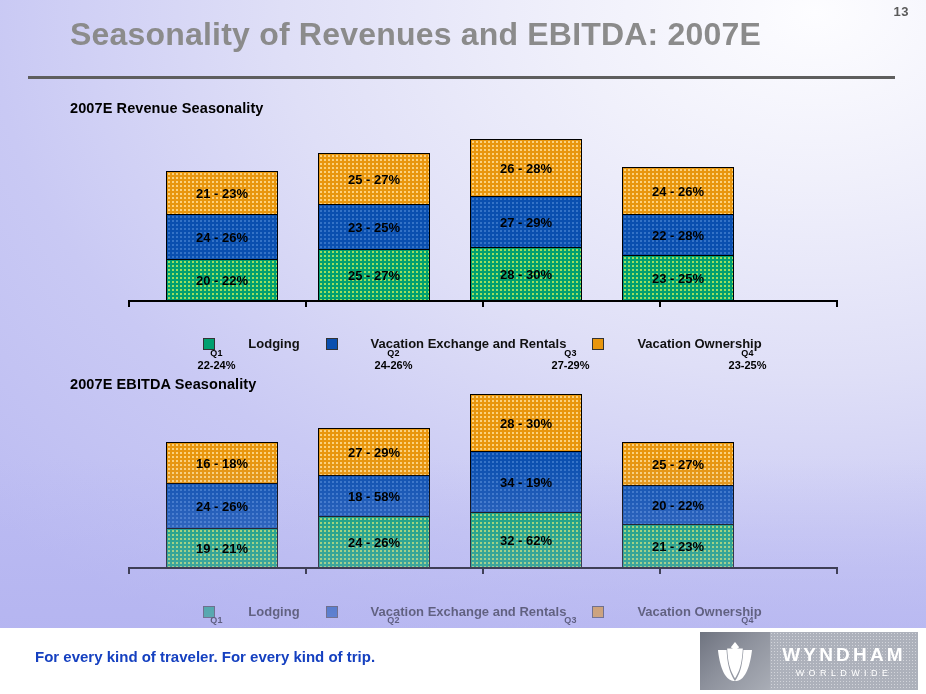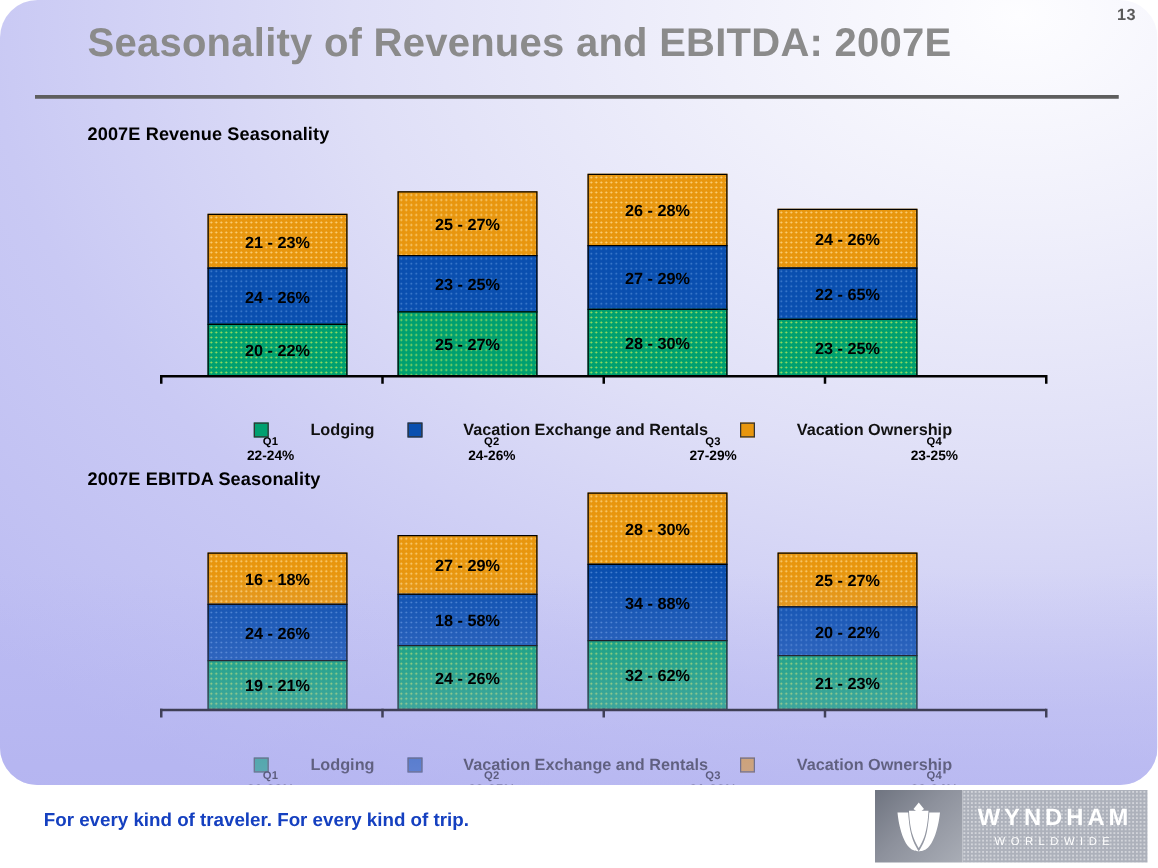--- a/index.html
+++ b/index.html
@@ -11,21 +11,20 @@
     overflow:hidden;
     position:relative;
   }
 
   
   #slide{
     position:absolute;left:0;top:0;width:926px;height:628px;
     background:
       radial-gradient(120% 120% at 88% 2%, #fdfdff 0%, #f0f0fb 22%, #dfdff7 48%, #c9c9f4 74%, #bcbcf2 100%);
     overflow:hidden;
-    border-radius:30px;
   }
   #slide:after{
     content:"";position:absolute;left:0;bottom:0;width:100%;height:170px;
     background:linear-gradient(to top, rgba(176,176,240,.55), rgba(176,176,240,0));
     pointer-events:none;
   }
 
   
   #pageno{
     position:absolute;right:17px;top:4px;
@@ -201,21 +200,21 @@
           </div>
           <div class="seg lodging" style="height: 54px;">
             <span>28 - 30%</span>
           </div>
         </div>
         <div class="barwrap" style="left: 494px; width: 112px;">
           <div class="seg ownership" style="height: 48px;">
             <span>24 - 26%</span>
           </div>
           <div class="seg exchange" style="height: 42px;">
-            <span>22 - 65%</span>
+            <span>22 - 28%</span>
           </div>
           <div class="seg lodging" style="height: 46px;">
             <span>23 - 25%</span>
           </div>
         </div>
       </div>
     <div class="axis" id="axis1">
         <div class="tick" style="left: 0px; top: 0px;"></div>
         <div class="tick" style="left: 177px; top: 0px;"></div>
         <div class="tick" style="left: 354px; top: 0px;"></div>
@@ -278,21 +277,21 @@
           </div>
           <div class="seg lodging" style="height: 52px;">
             <span>24 - 26%</span>
           </div>
         </div>
         <div class="barwrap" style="left: 342px; width: 112px;">
           <div class="seg ownership" style="height: 58px;">
             <span>28 - 30%</span>
           </div>
           <div class="seg exchange" style="height: 62px;">
-            <span>34 - 88%</span>
+            <span>34 - 19%</span>
           </div>
           <div class="seg lodging" style="height: 56px;">
             <span>32 - 62%</span>
           </div>
         </div>
         <div class="barwrap" style="left: 494px; width: 112px;">
           <div class="seg ownership" style="height: 44px;">
             <span>25 - 27%</span>
           </div>
           <div class="seg exchange" style="height: 40px;">

